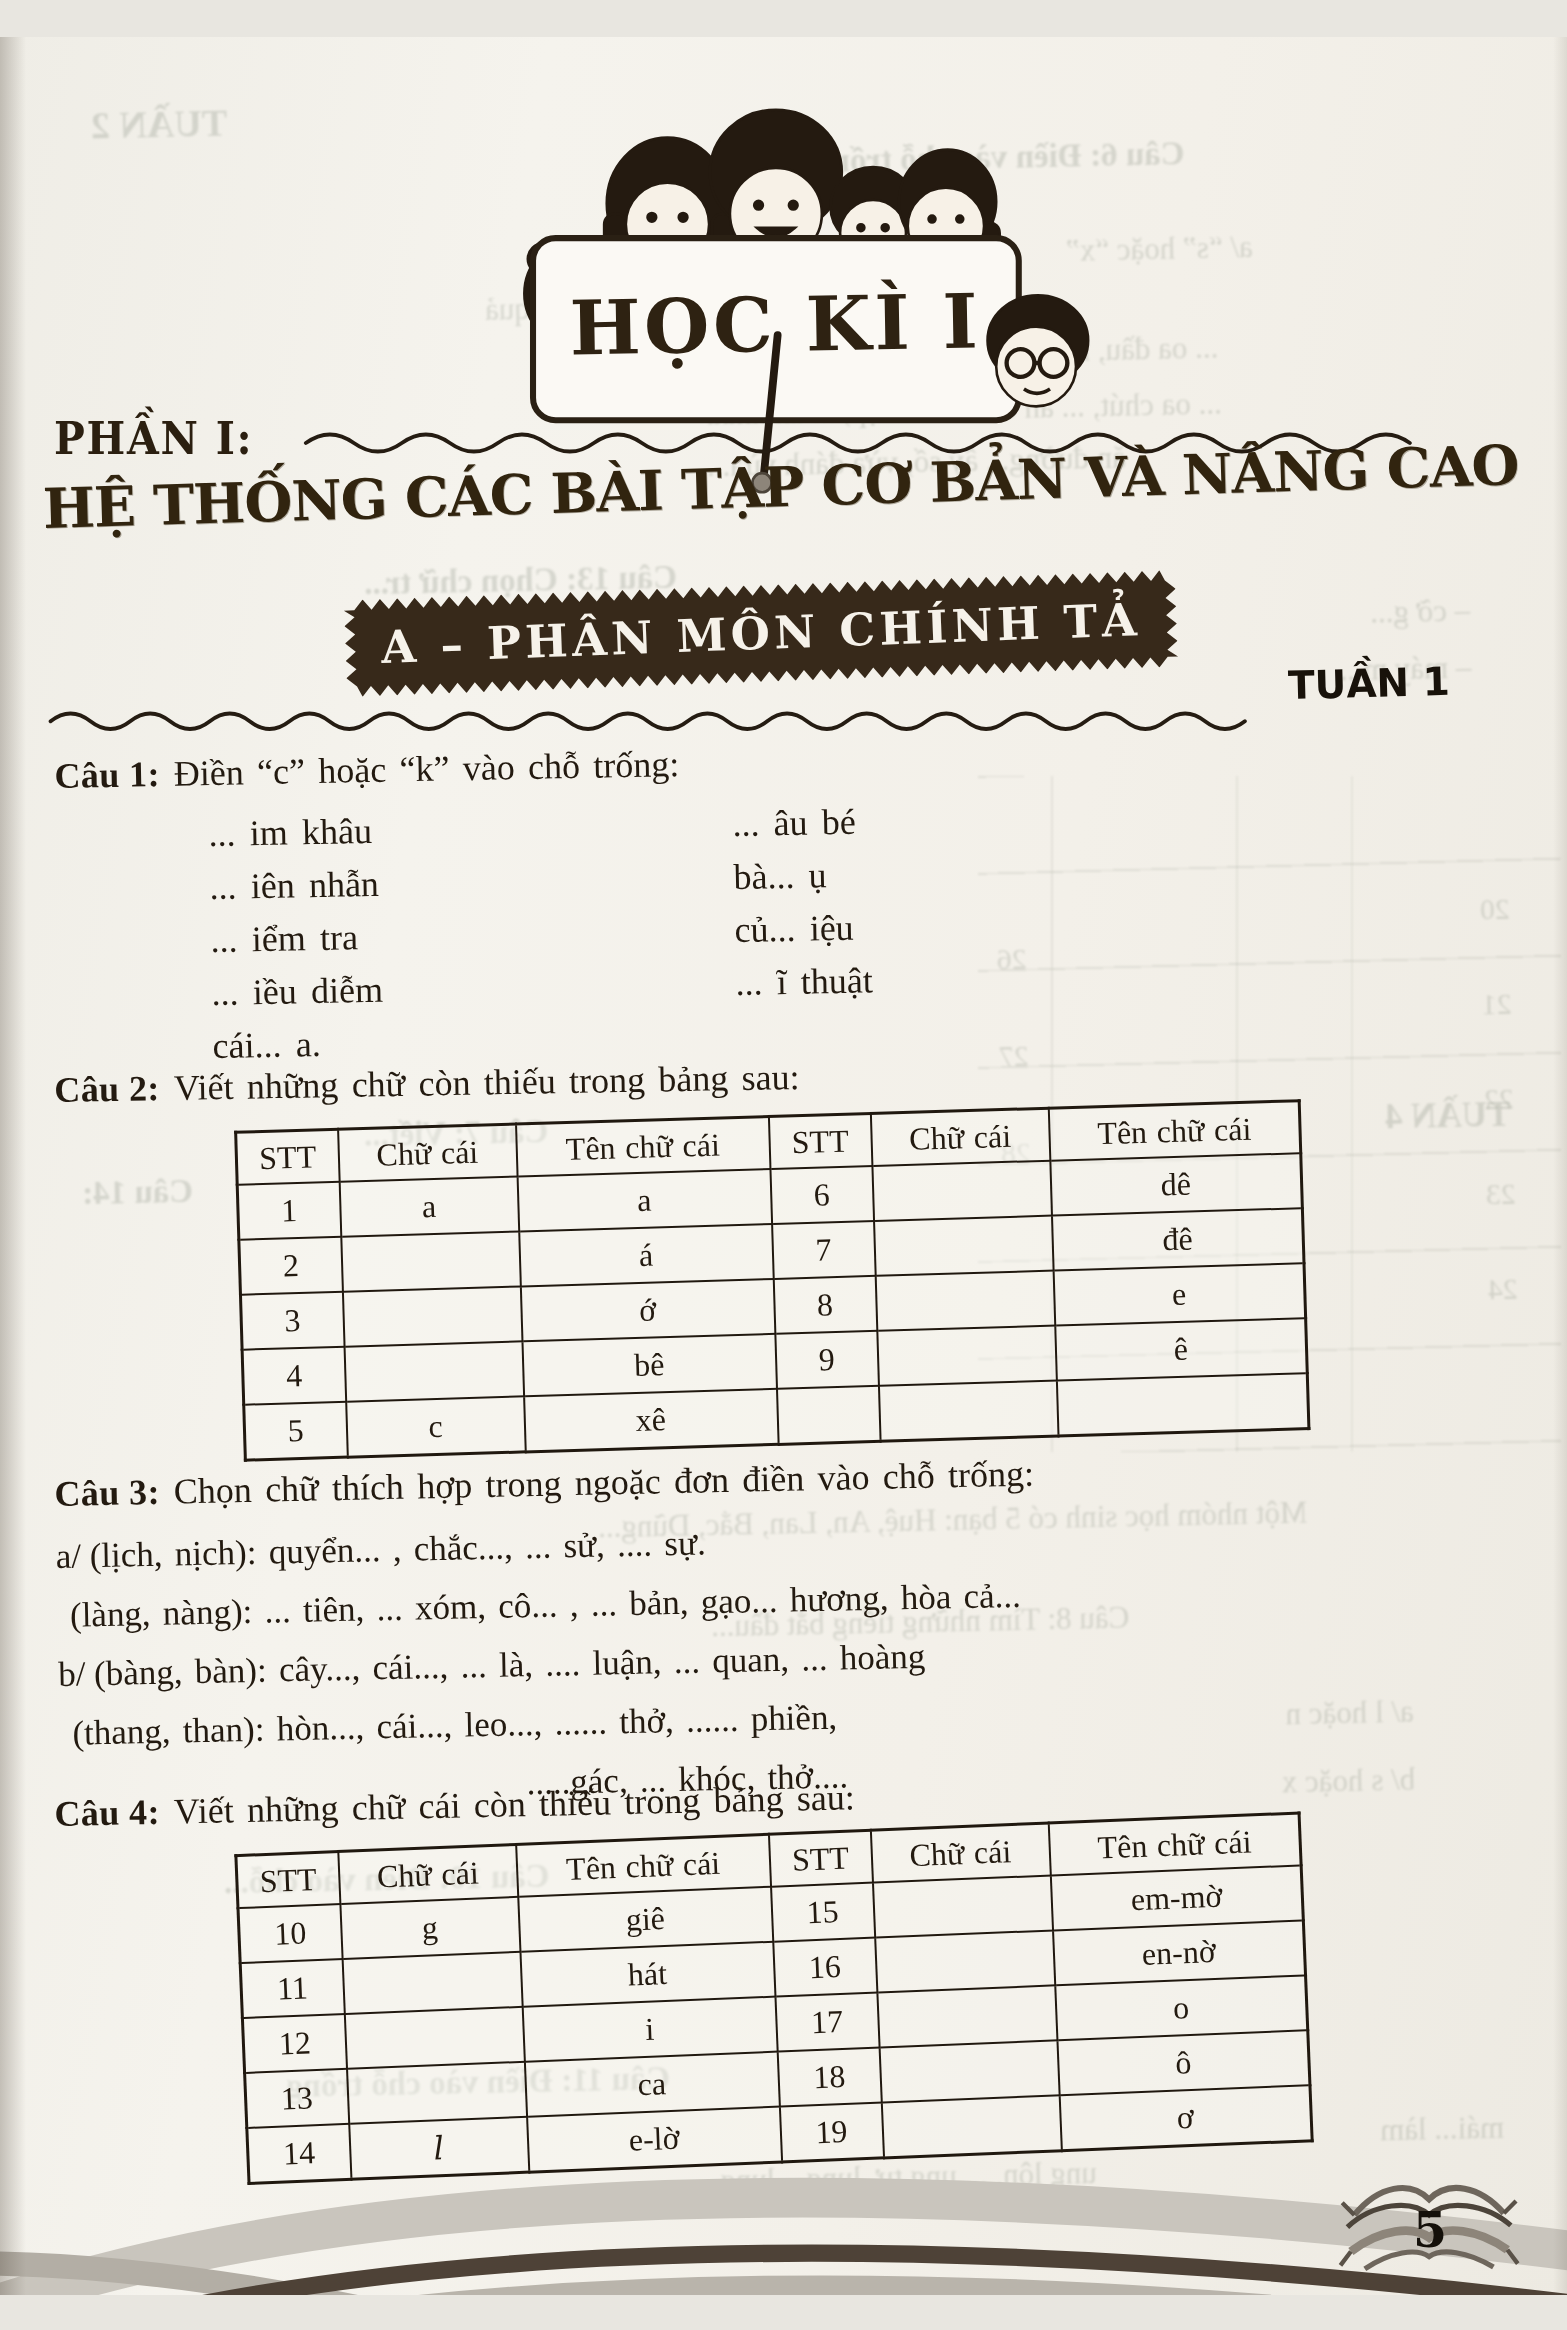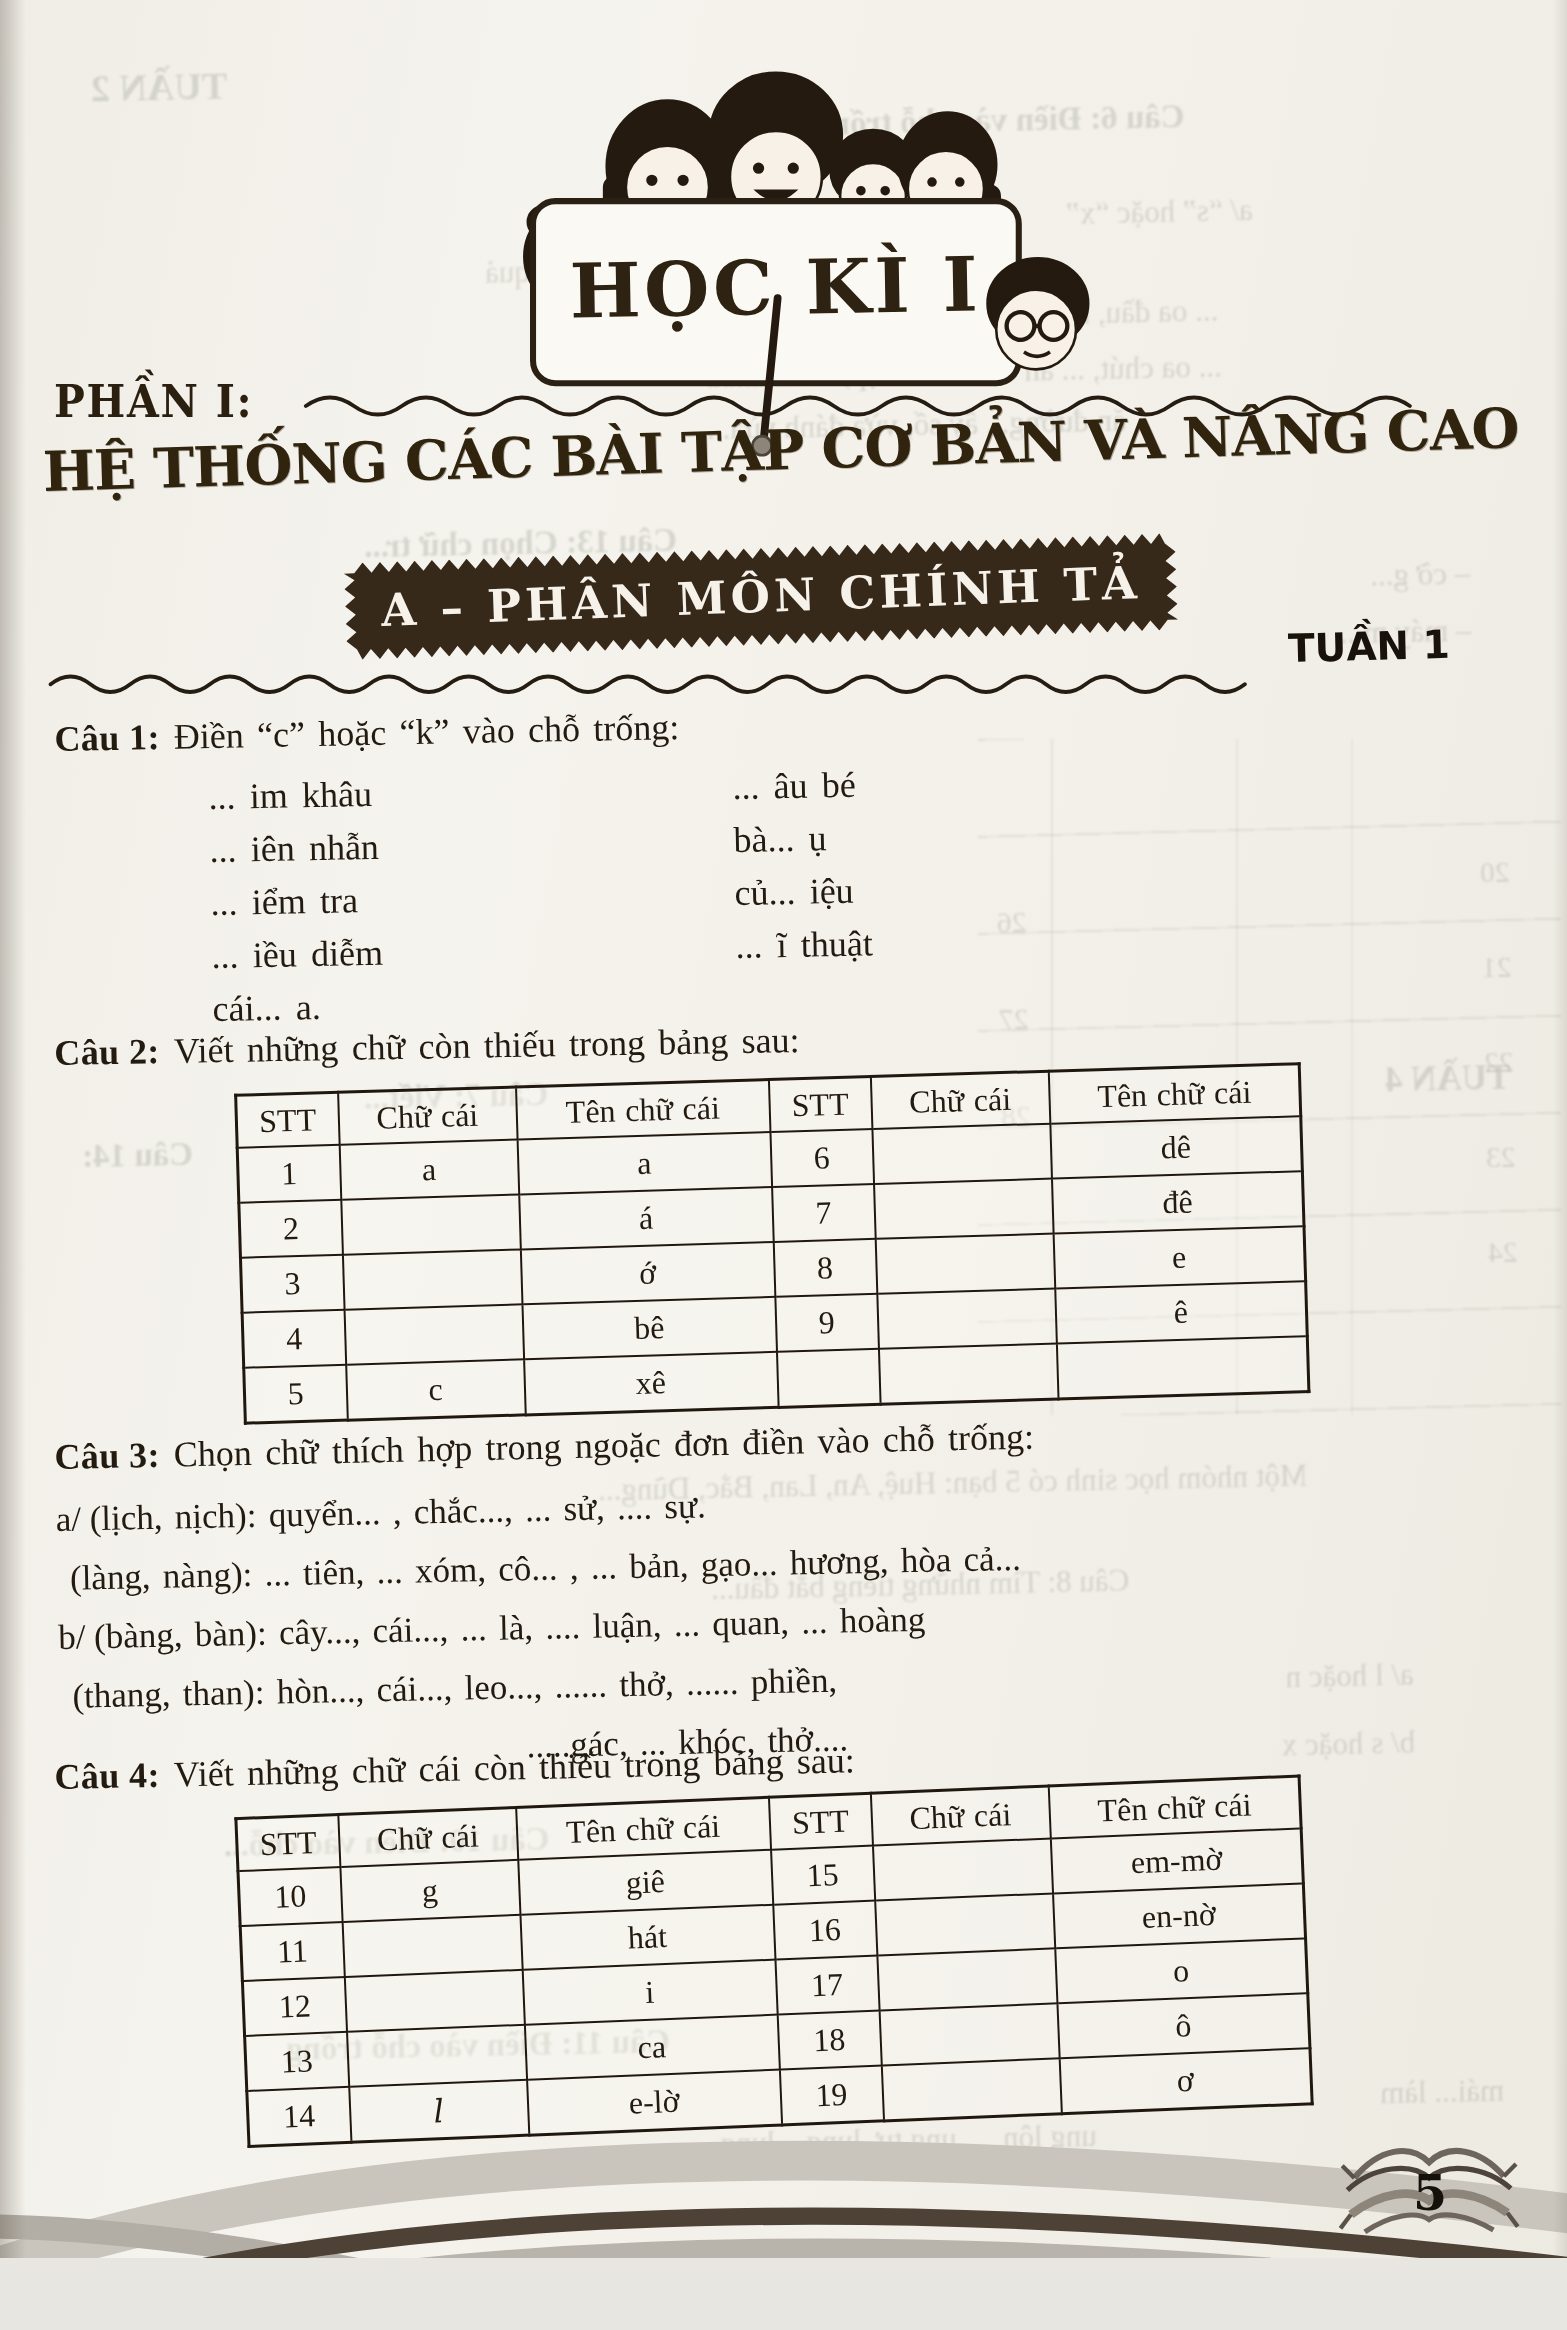--- a/index.html
+++ b/index.html
@@ -1,19 +1,19 @@
 <!DOCTYPE html>
 <html style="font-size:14px"><head>
 <meta charset="utf-8">
 <style>
   html,body{margin:0;padding:0;}
   body{width:1567px;height:2330px;background:#e8e6e0;}
   .page{position:relative;width:1567px;height:2258px;overflow:hidden;
     background:linear-gradient(100deg,#efede6 0%,#f5f3ed 28%,#f3f0e9 62%,#edeae2 100%);
-    font-family:"Liberation Serif","DejaVu Serif",serif;color:#231a10;}
+    font-family:"Liberation Serif","DejaVu Serif",serif;color:#231a10;margin-top:37px;}
   .page::before{content:"";position:absolute;left:0;top:0;bottom:0;width:26px;z-index:6;pointer-events:none;
     background:linear-gradient(to right,rgba(84,74,62,.30),rgba(84,74,62,0));}
   .page::after{content:"";position:absolute;right:0;top:0;bottom:0;width:14px;z-index:6;pointer-events:none;
     background:linear-gradient(to left,rgba(84,74,62,.12),rgba(84,74,62,0));}
 
   
   .ghost-layer{position:absolute;inset:0;z-index:1;pointer-events:none;}
   .ghost{position:absolute;transform:scaleX(-1) rotate(1.2deg);filter:blur(1.2px);
     color:#747d6e;opacity:.24;font-size:31px;white-space:pre-line;font-family:"Liberation Serif",serif;}
   .ghost.b{font-weight:bold;}

